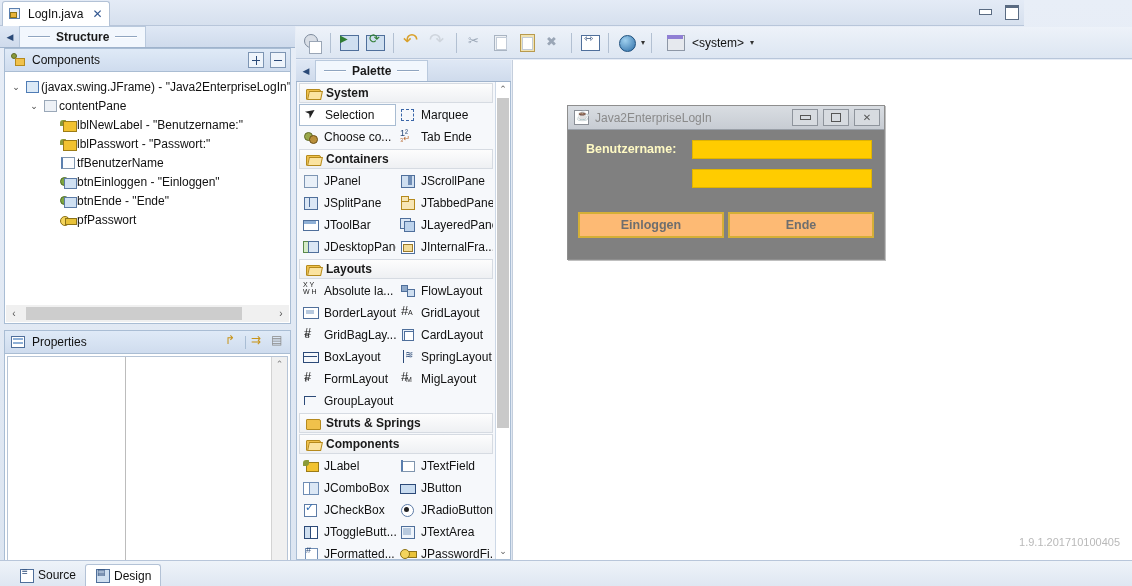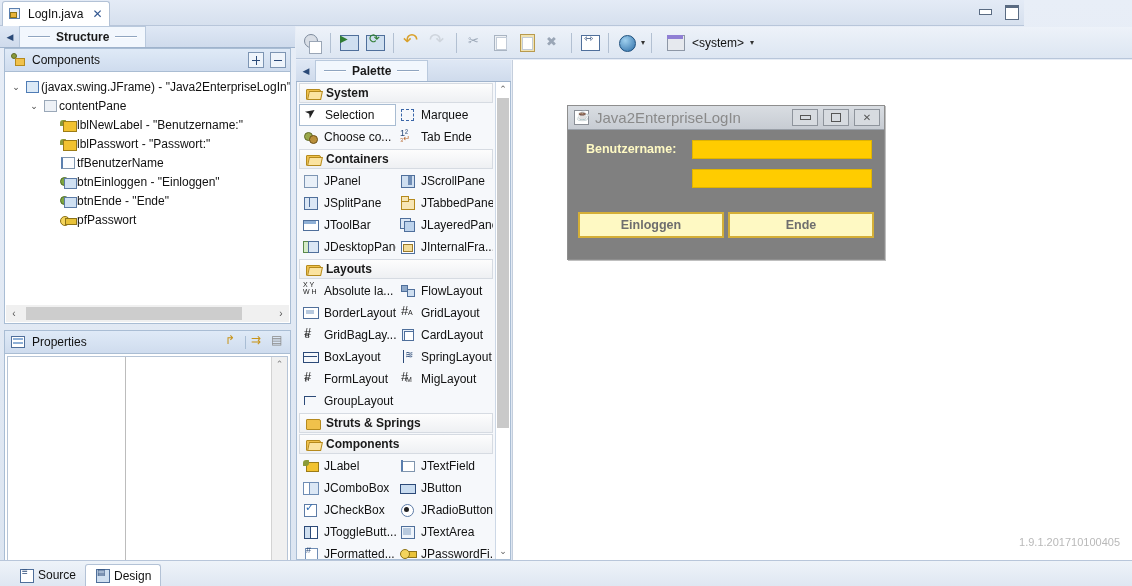--- a/index.html
+++ b/index.html
@@ -460,21 +460,21 @@
     border-bottom: 1px solid #9aa0a8;
     display: flex; align-items: center; padding: 0 4px 0 6px; gap: 6px;
   }
   .jf-icon {
     width: 15px; height: 15px; background: #fff; border: 1px solid #8a8f97;
     position: relative; flex: none;
   }
   .jf-icon::after {
     content: "☕"; position: absolute; left: 1px; top: -2px; font-size: 11px;
   }
-  .jf-title-text { flex: 1; font-size: 15px; color: #8a8a8a; }
+  .jf-title-text { flex: 1; font-size: 12px; color: #8a8a8a; }
   .jf-ctrls { display: flex; gap: 5px; }
   .jf-btn {
     width: 26px; height: 17px; background: #d7dbe0;
     border: 1px solid #8e949c; position: relative;
     display: flex; align-items: center; justify-content: center;
     font-size: 10px; color: #555;
   }
   .jf-btn.minb::after { content:""; width: 9px; height: 3px;
      border: 1px solid #555; }
   .jf-btn.maxb::after { content:""; width: 8px; height: 7px;
@@ -482,21 +482,21 @@
   .jf-body { position: relative; height: 130px; }
   .jf-label {
     position: absolute; font-weight: bold; font-size: 12.5px; color: #fef9c3;
   }
   .jf-field {
     position: absolute; background: #ffcc00; border: 1px solid #e0b400;
     height: 19px;
   }
   .jf-button {
     position: absolute; height: 26px;
-    background: #fef9c3; border: 2px solid #d4af37;
+    background: #fdba74; border: 2px solid #d4af37;
     display: flex; align-items: center; justify-content: center;
     font-size: 12.5px; color: #6e6e6e; font-weight: bold;
   }
 
   
   .bottom-bar {
     position: absolute; left: 0; bottom: 0; width: 1132px; height: 26px;
     background: linear-gradient(180deg,#eef3f9 0%, #dfe7f2 100%);
     border-top: 1px solid #b8c6da;
     display: flex; align-items: flex-end; padding-left: 10px; gap: 0;

